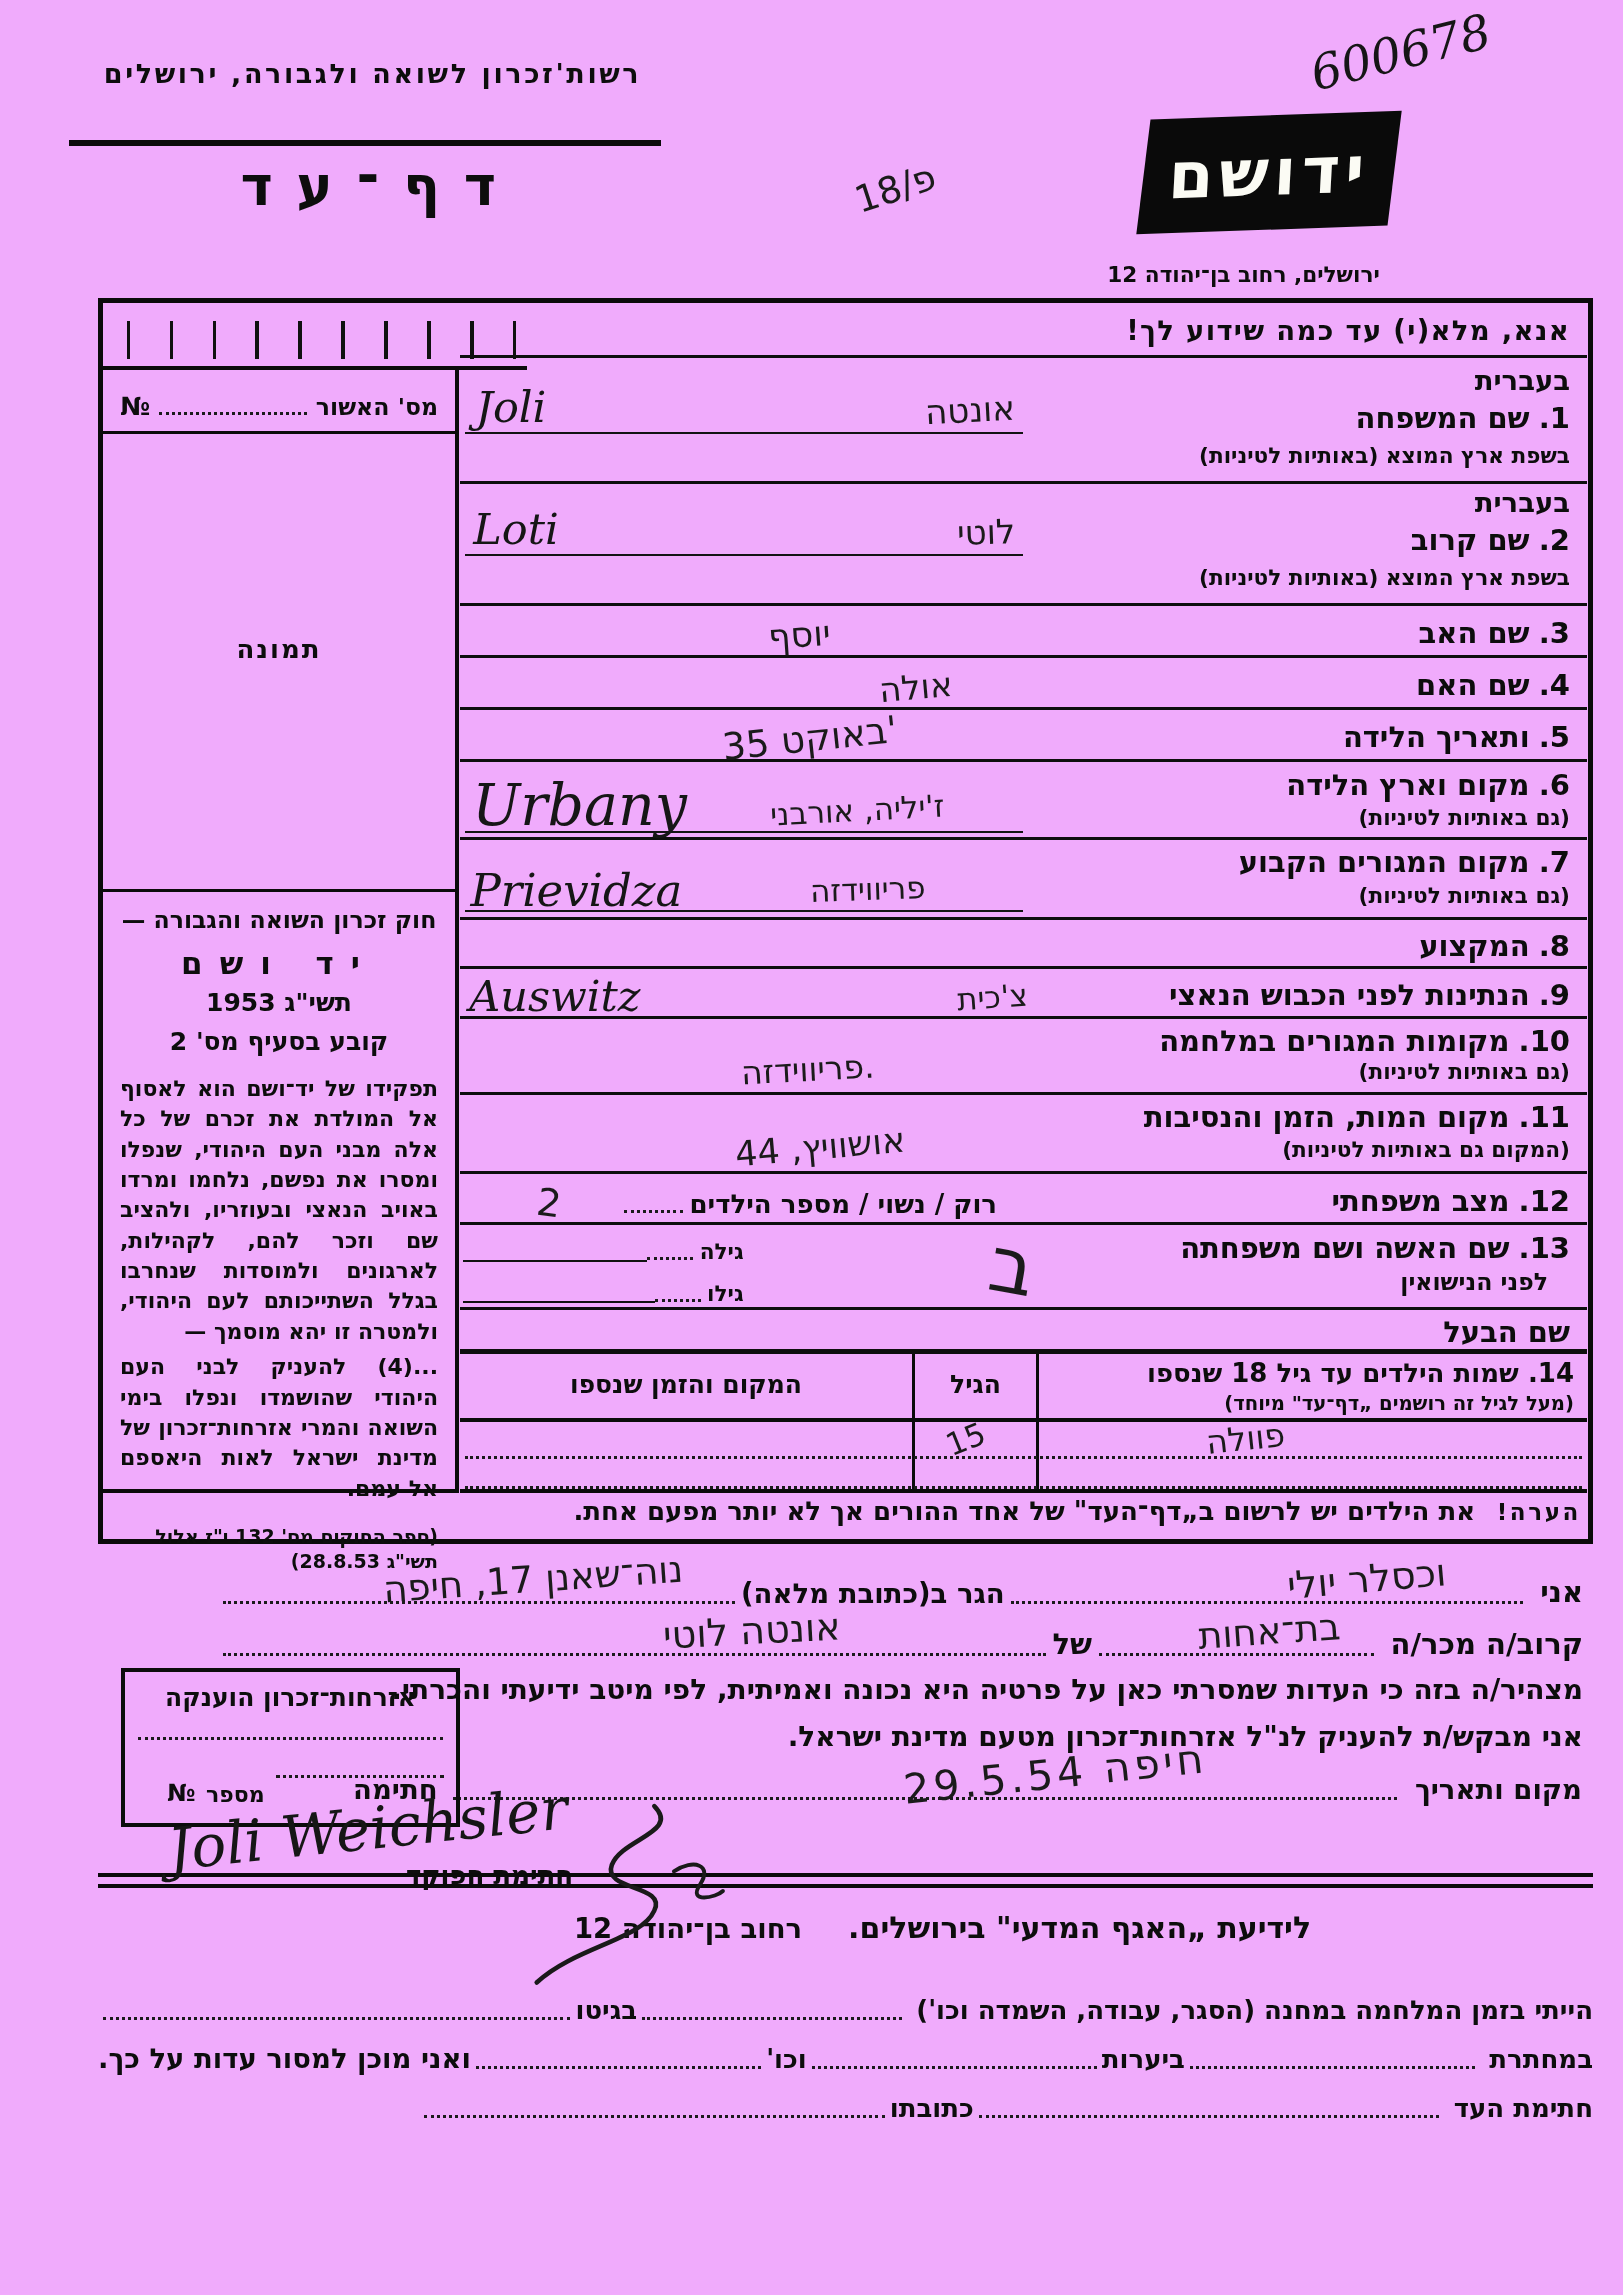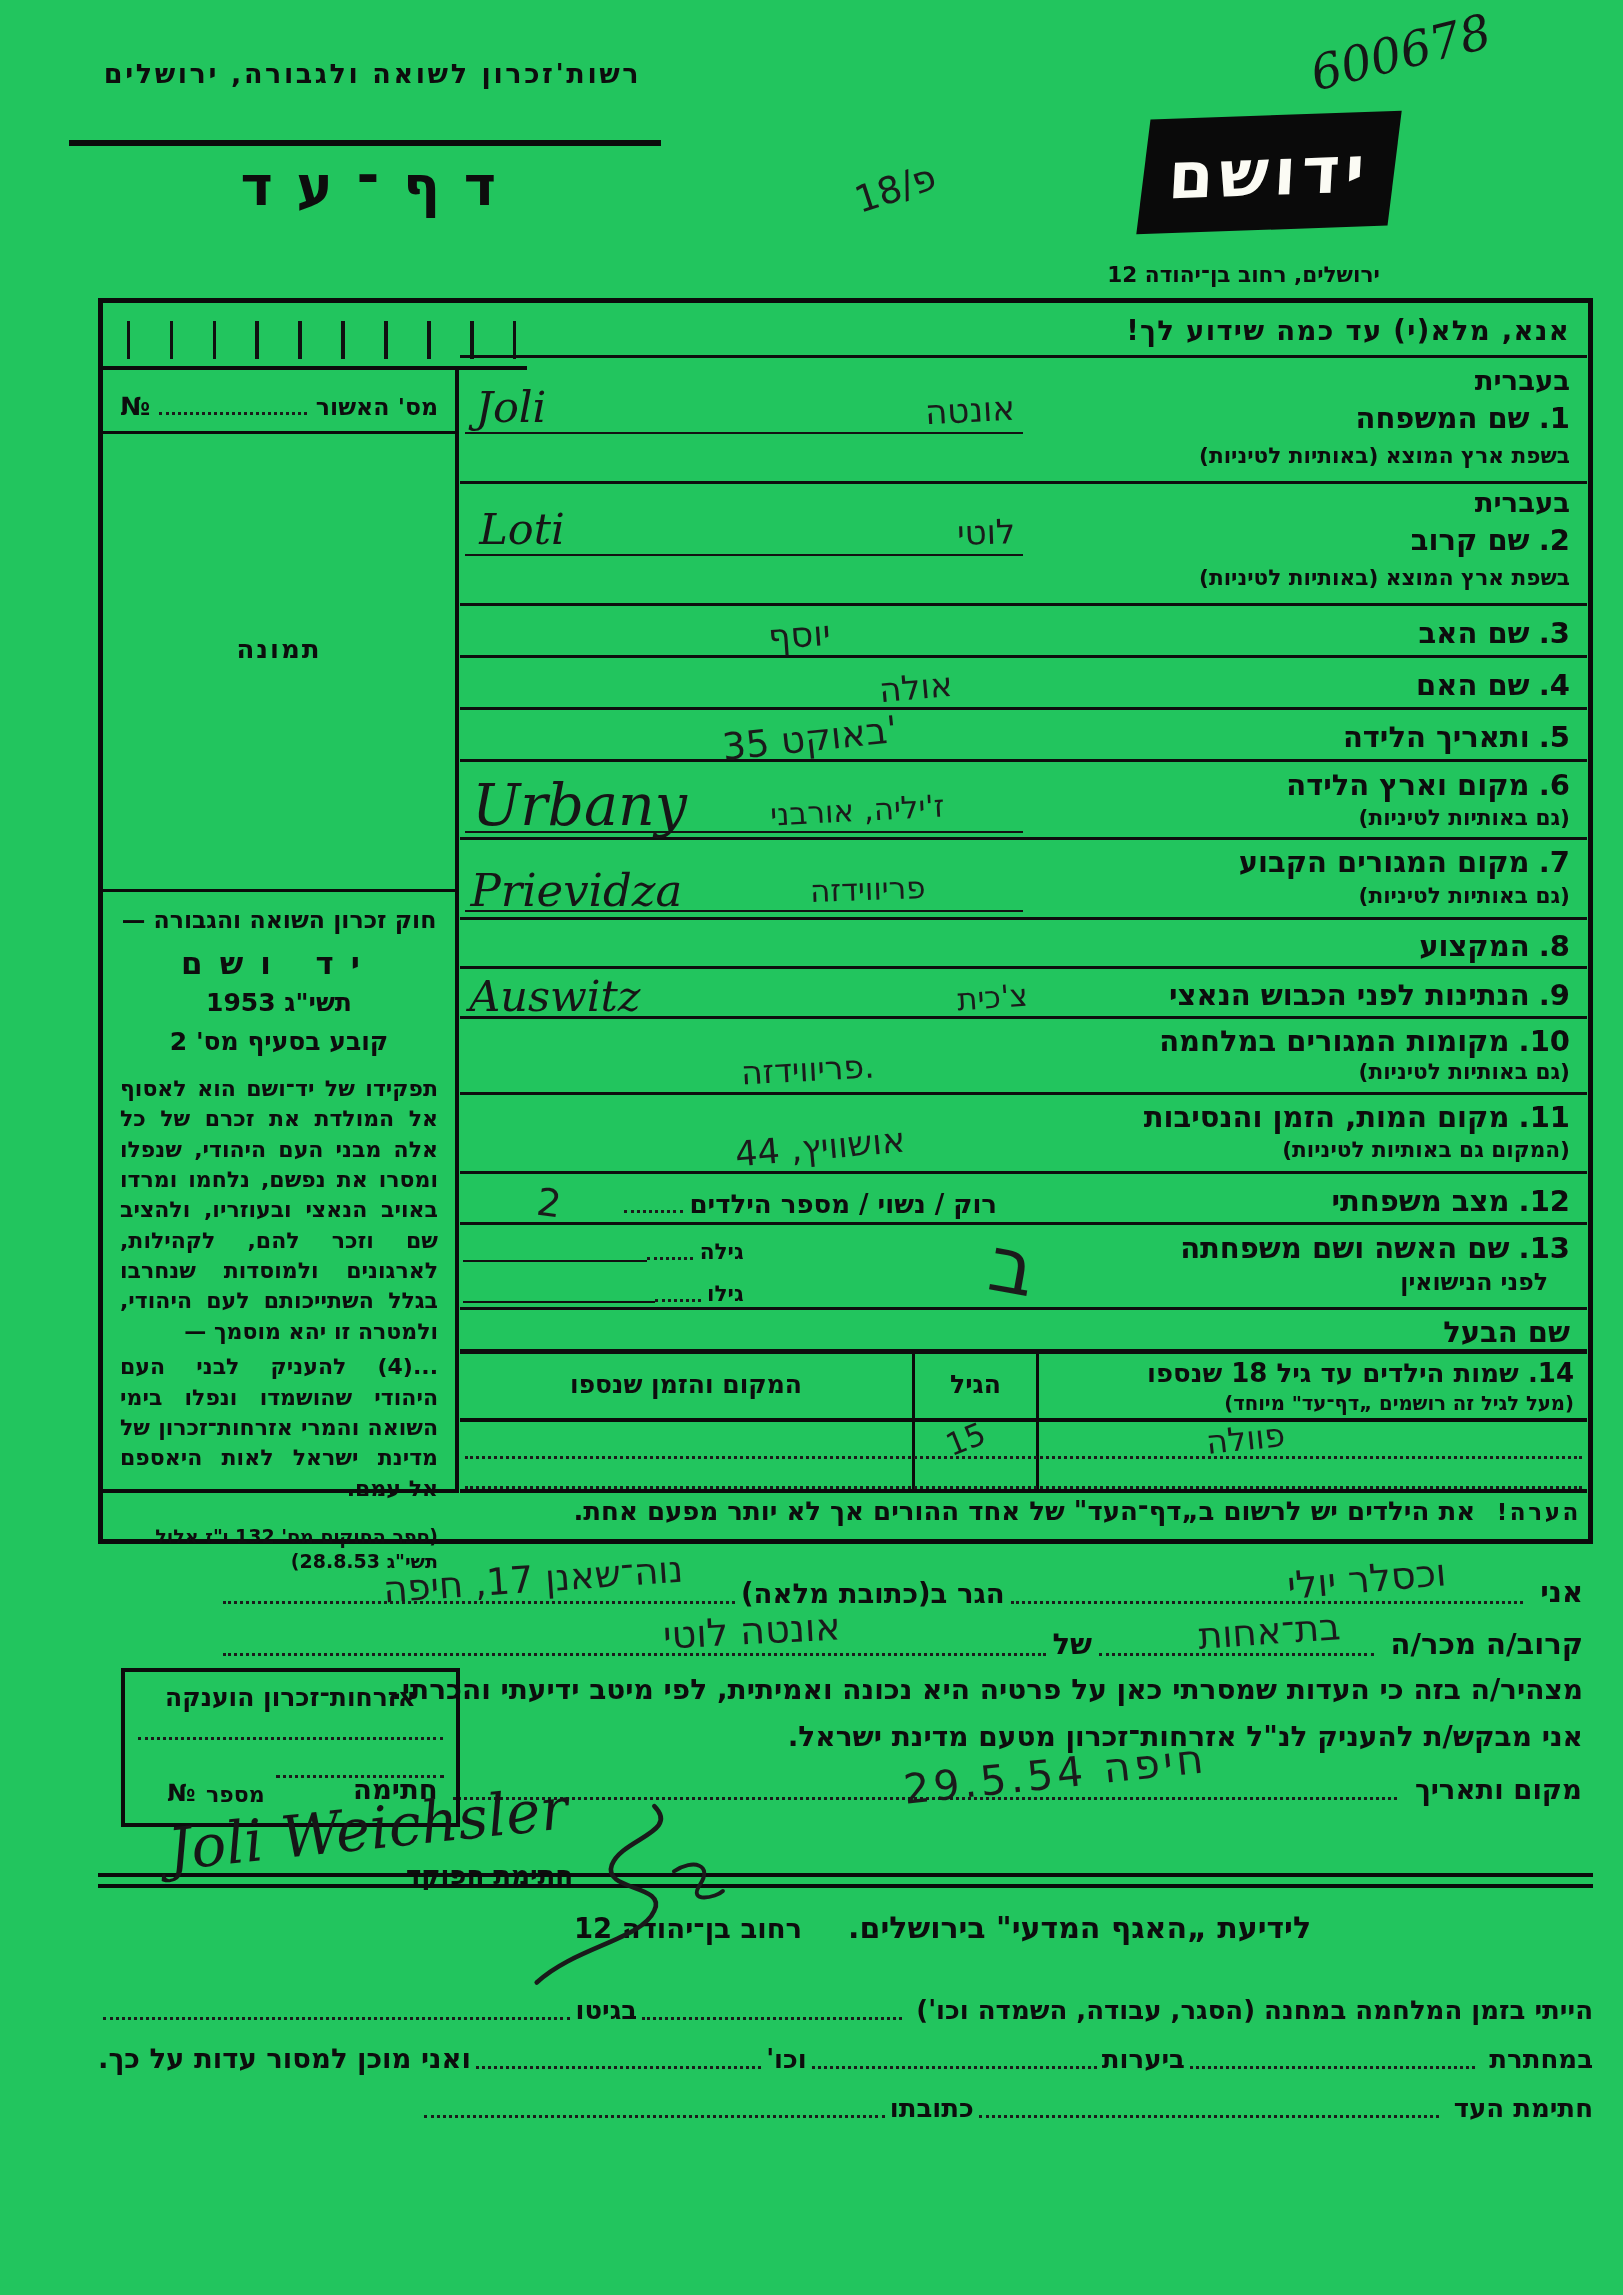--- a/index.html
+++ b/index.html
@@ -1,16 +1,16 @@
 <!DOCTYPE html>
 <html style="font-size:10.5px"><head>
 <meta charset="utf-8">
 <style>
   html,body{margin:0;padding:0;background:#888;}
-  .page{position:relative;width:1623px;height:2295px;background:#22c55e;overflow:hidden;
+  .page{position:relative;width:1623px;height:2295px;background:#f0abfc;overflow:hidden;
         font-family:"DejaVu Sans",sans-serif;color:#0d0d0d;}
   .abs{position:absolute;}
   .b{font-weight:700;}
   .rtl{direction:rtl;}
   .ctr{text-align:center;}
   .rule{background:#0b0b0b;}
   .dotted{border-bottom:3.9px dotted #1b1b1b;}
   .solidline{border-bottom:2.6px solid #111;}
   
   .hwl{font-family:"DejaVu Serif",serif;font-style:italic;font-weight:400;color:#161616;white-space:nowrap;}
@@ -101,21 +101,21 @@
       </div>
 
       <div class="frow" style="top:182px;height:118px;">
         <div class="abs b rtl" style="right:17px;top:1.3px;font-size:27.5px;">בעברית</div>
         <div class="abs numlab" style="right:17px;top:38px;">
           <span>2.</span>
           <span>שם קרוב</span>
         </div>
         <div class="abs sublab" style="right:17px;top:80px;">בשפת ארץ המוצא (באותיות לטיניות)</div>
         <div class="hwline" style="left:5.2px;width:558px;top:10.5px;height:58px;">
-          <span class="abs hwl" style="left:14px;bottom:0px;font-size:43px;">Loti</span>
+          <span class="abs hwl" style="left:8px;bottom:0px;font-size:43px;">Loti</span>
           <span class="abs hwh" style="right:7.9px;bottom:1.3px;font-size:34px;transform:rotate(-2deg);">לוטי</span>
         </div>
       </div>
 
       <div class="frow" style="top:304px;height:48px;">
         <div class="abs numlab" style="right:17px;top:9.2px;">
           <span>3.</span>
           <span>שם האב</span>
         </div>
         <span class="abs hwh" style="left:308px;bottom:0px;font-size:35px;transform:rotate(-4deg);">יוסף</span>

